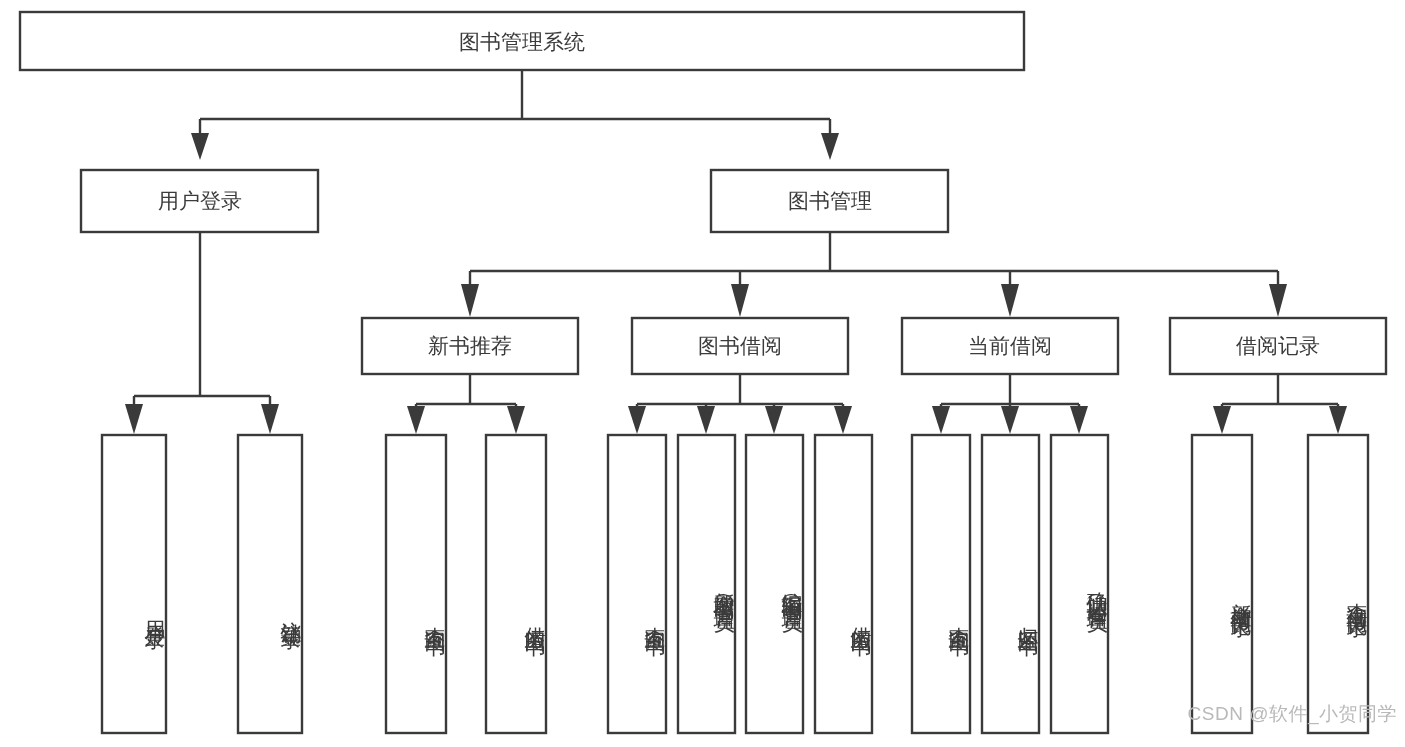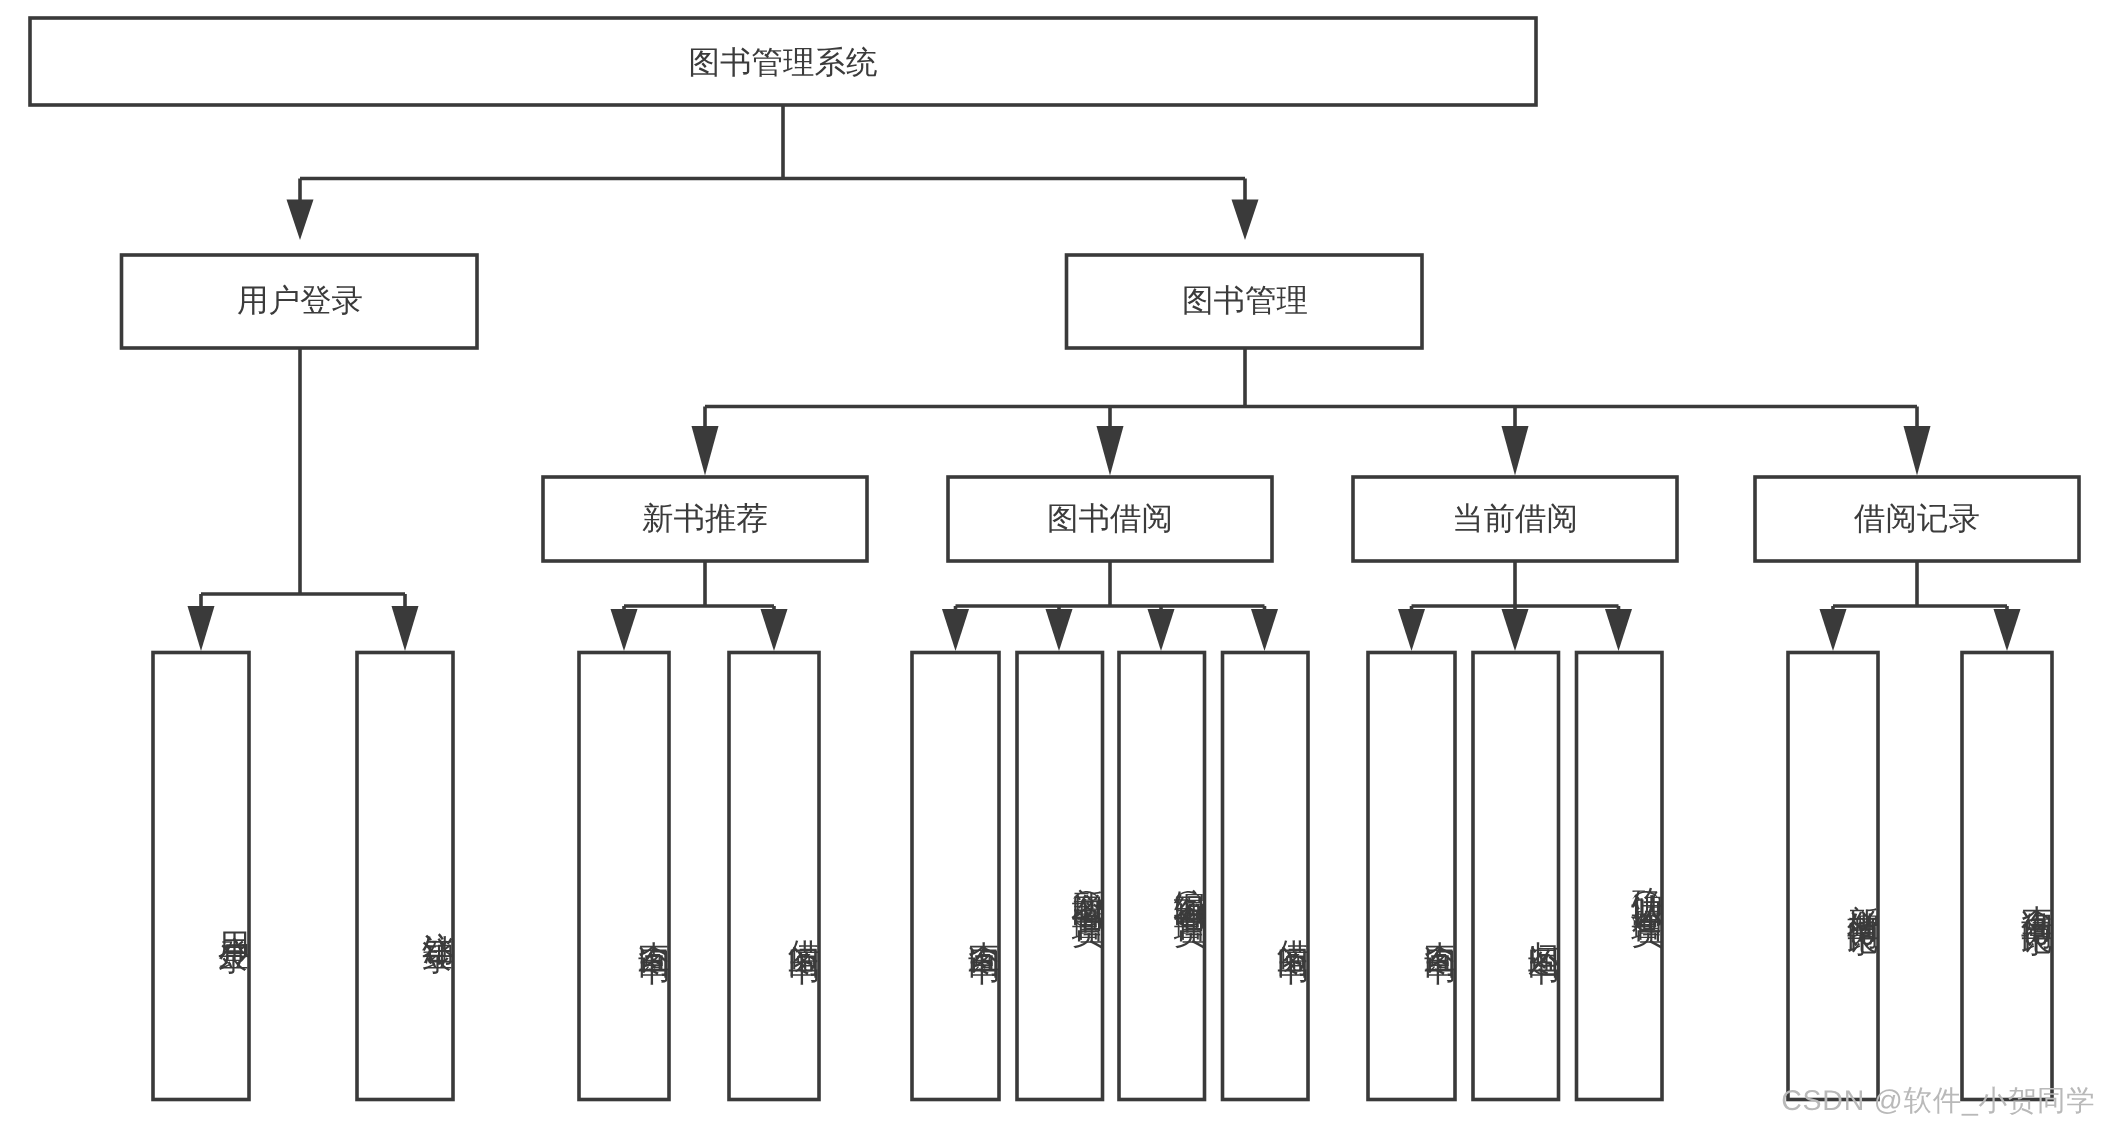--- a/index.html
+++ b/index.html
@@ -60,21 +60,21 @@
     font-size: 21px;
     line-height: 1.0;
     letter-spacing: 3px;
     color: #3b3b3b;
     white-space: nowrap;
     pointer-events: none;
   }
   .watermark {
     position: absolute;
     right: 8px;
-    bottom: 0;
+    bottom: 20px;
     font-family: "Liberation Sans", "DejaVu Sans", sans-serif;
     font-size: 19px;
     color: #b9b9b9;
     letter-spacing: 0.5px;
     white-space: nowrap;
   }
 </style>
 </head>
 <body>
 

